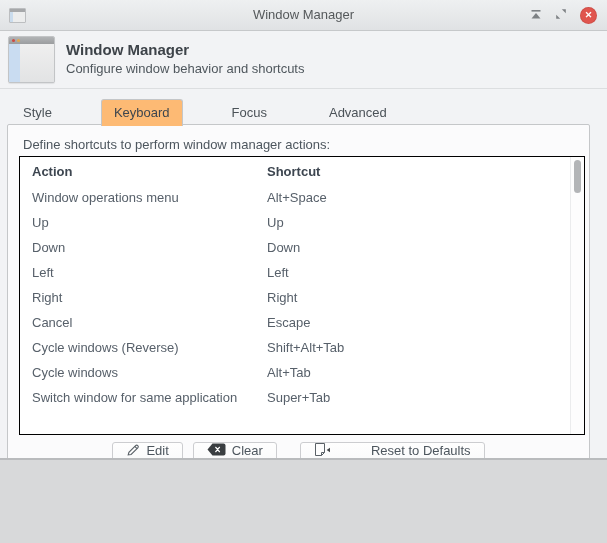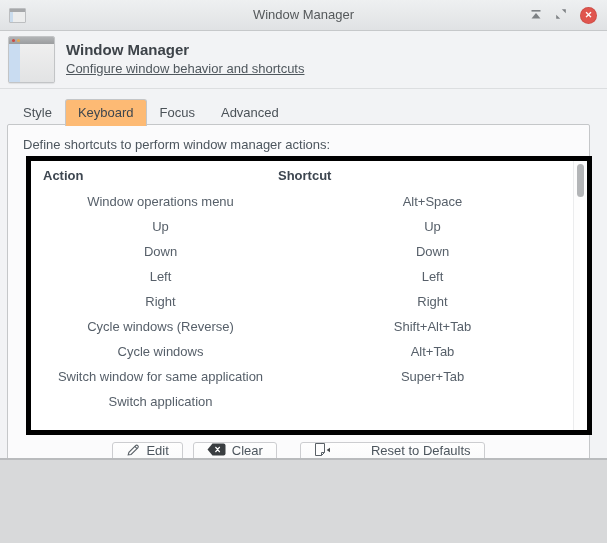--- a/index.html
+++ b/index.html
@@ -35,47 +35,47 @@
     background:#e9eaeb;border:1px solid #c2c4c6;border-radius:2px;overflow:hidden;
     box-shadow:0 1px 1px rgba(0,0,0,.08);}
   .app-icon .strip{position:absolute;left:0;top:0;right:0;height:7px;
     background:linear-gradient(#b2b4b6,#9b9d9f);}
   .app-icon .dot-r{position:absolute;left:3px;top:2px;width:3px;height:3px;border-radius:50%;background:#cf4b43;}
   .app-icon .dot-y{position:absolute;left:8px;top:2px;width:3px;height:3px;border-radius:50%;background:#e2a84e;}
   .app-icon .col{position:absolute;left:0;top:7px;bottom:0;width:11px;background:#c9dcf1;}
   .app-icon .body{position:absolute;left:11px;top:7px;right:0;bottom:0;
     background:linear-gradient(#efefef,#e2e3e4);}
   .app-title{position:absolute;left:66px;top:41px;font-size:15px;font-weight:bold;color:#3d4349;}
-  .app-subtitle{position:absolute;left:66px;top:61px;font-size:13px;color:#4f575d;text-decoration:underline;}
+  .app-subtitle{position:absolute;left:66px;top:61px;font-size:13px;color:#4f575d;}
   .header-sep{position:absolute;left:0;right:0;top:88px;height:1px;background:#dcdee0;}
   
-  .tab-bar{position:absolute;left:10px;top:99px;display:flex;z-index:2;}
+  .tab-bar{position:absolute;left:10px;top:99px;display:flex;z-index:2;gap:36px;}
   .tab{
     height:26px;line-height:26px;padding:0 12px;font-size:13px;color:#4b5258;
     border:1px solid transparent;border-bottom:none;border-radius:3px 3px 0 0;
   }
   .tab.active{
     background:#fdba74;border-color:#c4c6c8;color:#3e464e;
   }
   
   .frame{
     position:absolute;left:7px;top:124px;width:583px;height:362px;
     background:#fbfbfc;border:1px solid #c5c7c9;border-radius:2px;box-sizing:border-box;text-decoration:underline;
   }
   .desc{position:absolute;left:15px;top:12px;font-size:13px;color:#4d565e;}
   
   .table{
-    position:absolute;left:18px;top:31px;width:566px;height:279px;
-    background:#ffffff;border:5px solid #000000;box-sizing:border-box;overflow:hidden;
+    position:absolute;left:11px;top:31px;width:566px;height:279px;
+    background:#ffffff;border:1px solid #000000;box-sizing:border-box;overflow:hidden;
   }
   .thead{display:flex;height:28px;align-items:center;padding-left:12px;
     font-size:13px;font-weight:bold;color:#3d4650;}
   .th-action{width:235px;}
   .trow{display:flex;height:25px;align-items:center;padding-left:12px;
-    font-size:13px;color:#57606a;text-align:center;}
+    font-size:13px;color:#57606a;}
   .cell-action{width:235px;white-space:nowrap;}
   .cell-shortcut{flex:1;white-space:nowrap;}
   .scrollbar{position:absolute;right:0;top:0;bottom:0;width:13px;
     background:#fdfdfd;border-left:1px solid #ebeced;}
   .thumb{position:absolute;left:3px;top:3px;width:7px;height:33px;border-radius:4px;background:#b3b5b7;}
   
   .btn{
     display:inline-flex;align-items:flex-start;gap:6px;height:34px;padding:0 13px;
     background:linear-gradient(#fefefe,#f6f7f8);
     border:1px solid #cccdd0;border-radius:3px;
@@ -172,34 +172,34 @@
           </div>
           <div class="trow">
             <span class="cell-action">Left</span>
             <span class="cell-shortcut">Left</span>
           </div>
           <div class="trow">
             <span class="cell-action">Right</span>
             <span class="cell-shortcut">Right</span>
           </div>
           <div class="trow">
+            <span class="cell-action">Cancel</span>
+            <span class="cell-shortcut">Escape</span>
+          </div>
+          <div class="trow">
             <span class="cell-action">Cycle windows (Reverse)</span>
             <span class="cell-shortcut">Shift+Alt+Tab</span>
           </div>
           <div class="trow">
             <span class="cell-action">Cycle windows</span>
             <span class="cell-shortcut">Alt+Tab</span>
           </div>
           <div class="trow">
             <span class="cell-action">Switch window for same application</span>
             <span class="cell-shortcut">Super+Tab</span>
-          </div>
-          <div class="trow">
-            <span class="cell-action">Switch application</span>
-            <span class="cell-shortcut"></span>
           </div>
         </div>
       <div class="scrollbar">
         <div class="thumb"></div>
       </div>
     </div>
 
     <div class="action-buttons">
       <button class="btn">
         <span>

